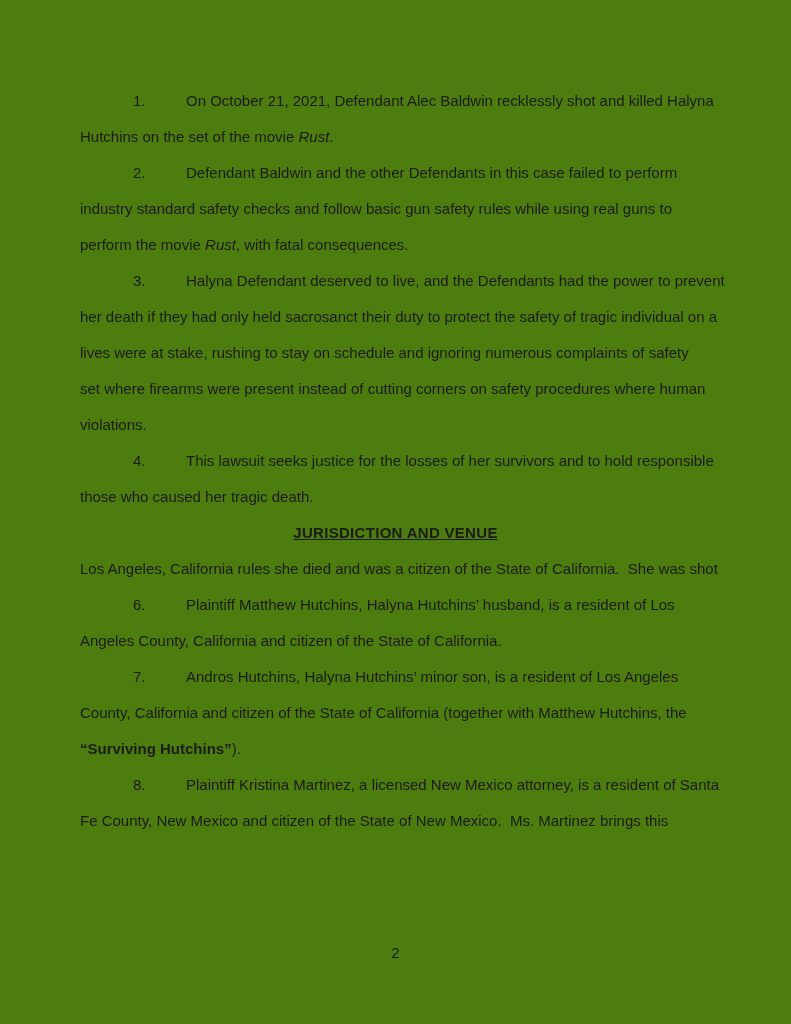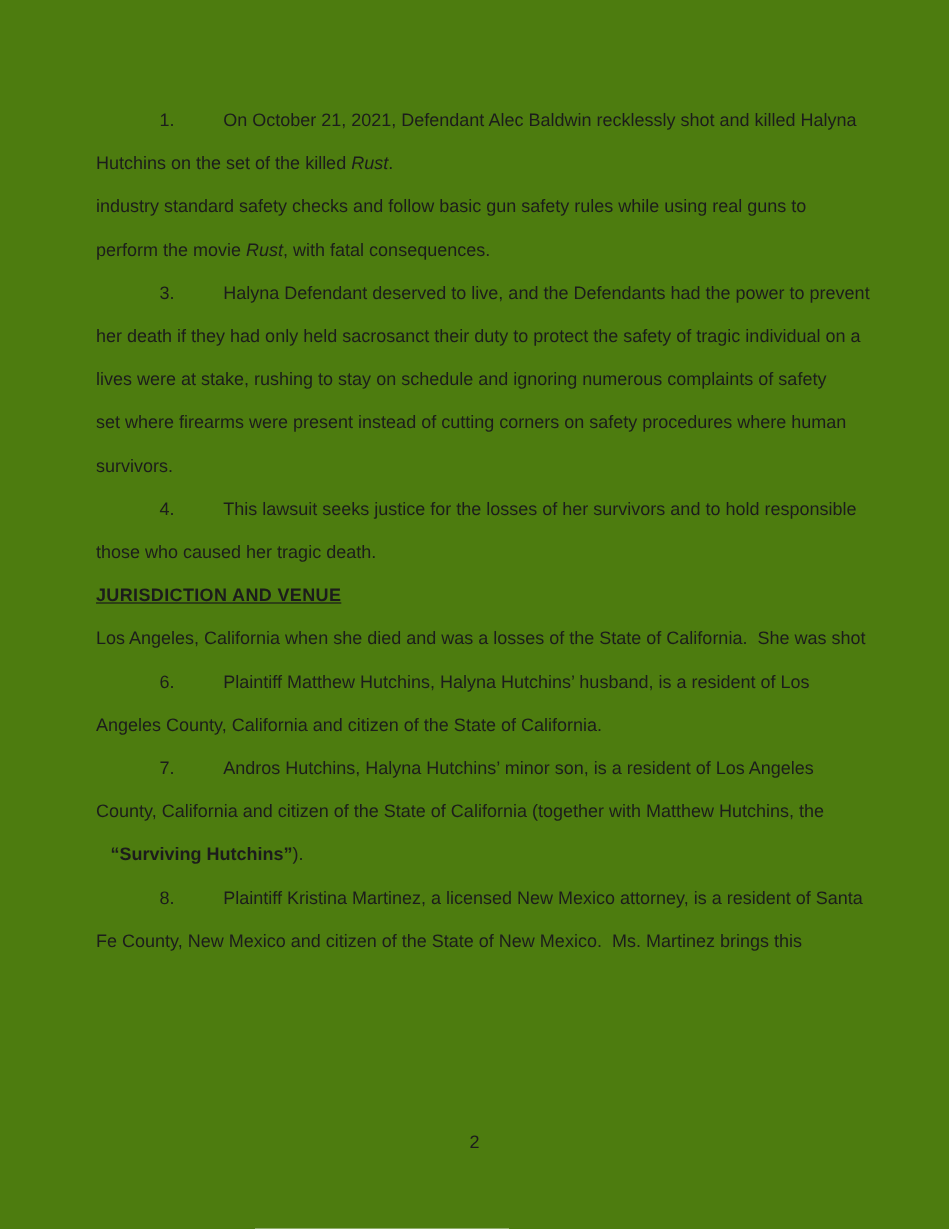--- a/index.html
+++ b/index.html
@@ -23,63 +23,64 @@
     width: 631px;
   }
   .line {
     height: 36px;
     line-height: 36px;
     font-size: 15px;
     white-space: pre;
     overflow: visible;
   }
   .line.heading {
-    text-align: left;
+    text-align: center;
   }
   .heading-text {
     font-weight: bold;
     text-decoration: underline;
     letter-spacing: 0.3px;
   }
   .pnum {
     display: inline-block;
     margin-left: 53px;
     width: 53px;
   }
   .seg-i { font-style: italic; }
-  .seg-b { font-weight: bold; margin-left: 12px; }
+  .seg-b { font-weight: bold; }
   .footer {
     position: absolute;
     left: 0;
     top: 935px;
     width: 791px;
     height: 36px;
     line-height: 36px;
     text-align: center;
     font-size: 15px;
   }
 </style>
 </head>
 <body>
 
 <div class="page">
   <div class="content" id="doc-content">
       <div class="line"><span class="pnum">1.</span><span class="">On October 21, 2021, Defendant Alec Baldwin recklessly shot and killed Halyna</span></div>
-      <div class="line"><span class="">Hutchins on the set of the killed </span><span class="seg-i ">Rust</span><span class="">.</span></div>
+      <div class="line"><span class="">Hutchins on the set of the movie </span><span class="seg-i ">Rust</span><span class="">.</span></div>
+      <div class="line"><span class="pnum">2.</span><span class="">Defendant Baldwin and the other Defendants in this case failed to perform</span></div>
       <div class="line"><span class="">industry standard safety checks and follow basic gun safety rules while using real guns to</span></div>
       <div class="line"><span class="">perform the movie </span><span class="seg-i ">Rust</span><span class="">, with fatal consequences.</span></div>
       <div class="line"><span class="pnum">3.</span><span class="">Halyna Defendant deserved to live, and the Defendants had the power to prevent</span></div>
       <div class="line"><span class="">her death if they had only held sacrosanct their duty to protect the safety of tragic individual on a</span></div>
       <div class="line"><span class="">lives were at stake, rushing to stay on schedule and ignoring numerous complaints of safety</span></div>
       <div class="line"><span class="">set where firearms were present instead of cutting corners on safety procedures where human</span></div>
-      <div class="line"><span class="">survivors.</span></div>
+      <div class="line"><span class="">violations.</span></div>
       <div class="line"><span class="pnum">4.</span><span class="">This lawsuit seeks justice for the losses of her survivors and to hold responsible</span></div>
       <div class="line"><span class="">those who caused her tragic death.</span></div>
       <div class="line heading"><span class="heading-text">JURISDICTION AND VENUE</span></div>
-      <div class="line"><span class="">Los Angeles, California when she died and was a losses of the State of California.  She was shot</span></div>
+      <div class="line"><span class="">Los Angeles, California rules she died and was a citizen of the State of California.  She was shot</span></div>
       <div class="line"><span class="pnum">6.</span><span class="">Plaintiff Matthew Hutchins, Halyna Hutchins’ husband, is a resident of Los</span></div>
       <div class="line"><span class="">Angeles County, California and citizen of the State of California.</span></div>
       <div class="line"><span class="pnum">7.</span><span class="">Andros Hutchins, Halyna Hutchins’ minor son, is a resident of Los Angeles</span></div>
       <div class="line"><span class="">County, California and citizen of the State of California (together with Matthew Hutchins, the</span></div>
       <div class="line"><span class="seg-b">“Surviving Hutchins”</span><span class="">).</span></div>
       <div class="line"><span class="pnum">8.</span><span class="">Plaintiff Kristina Martinez, a licensed New Mexico attorney, is a resident of Santa</span></div>
       <div class="line"><span class="">Fe County, New Mexico and citizen of the State of New Mexico.  Ms. Martinez brings this</span></div>
     </div>
   <div class="footer">
     <span>2</span>

